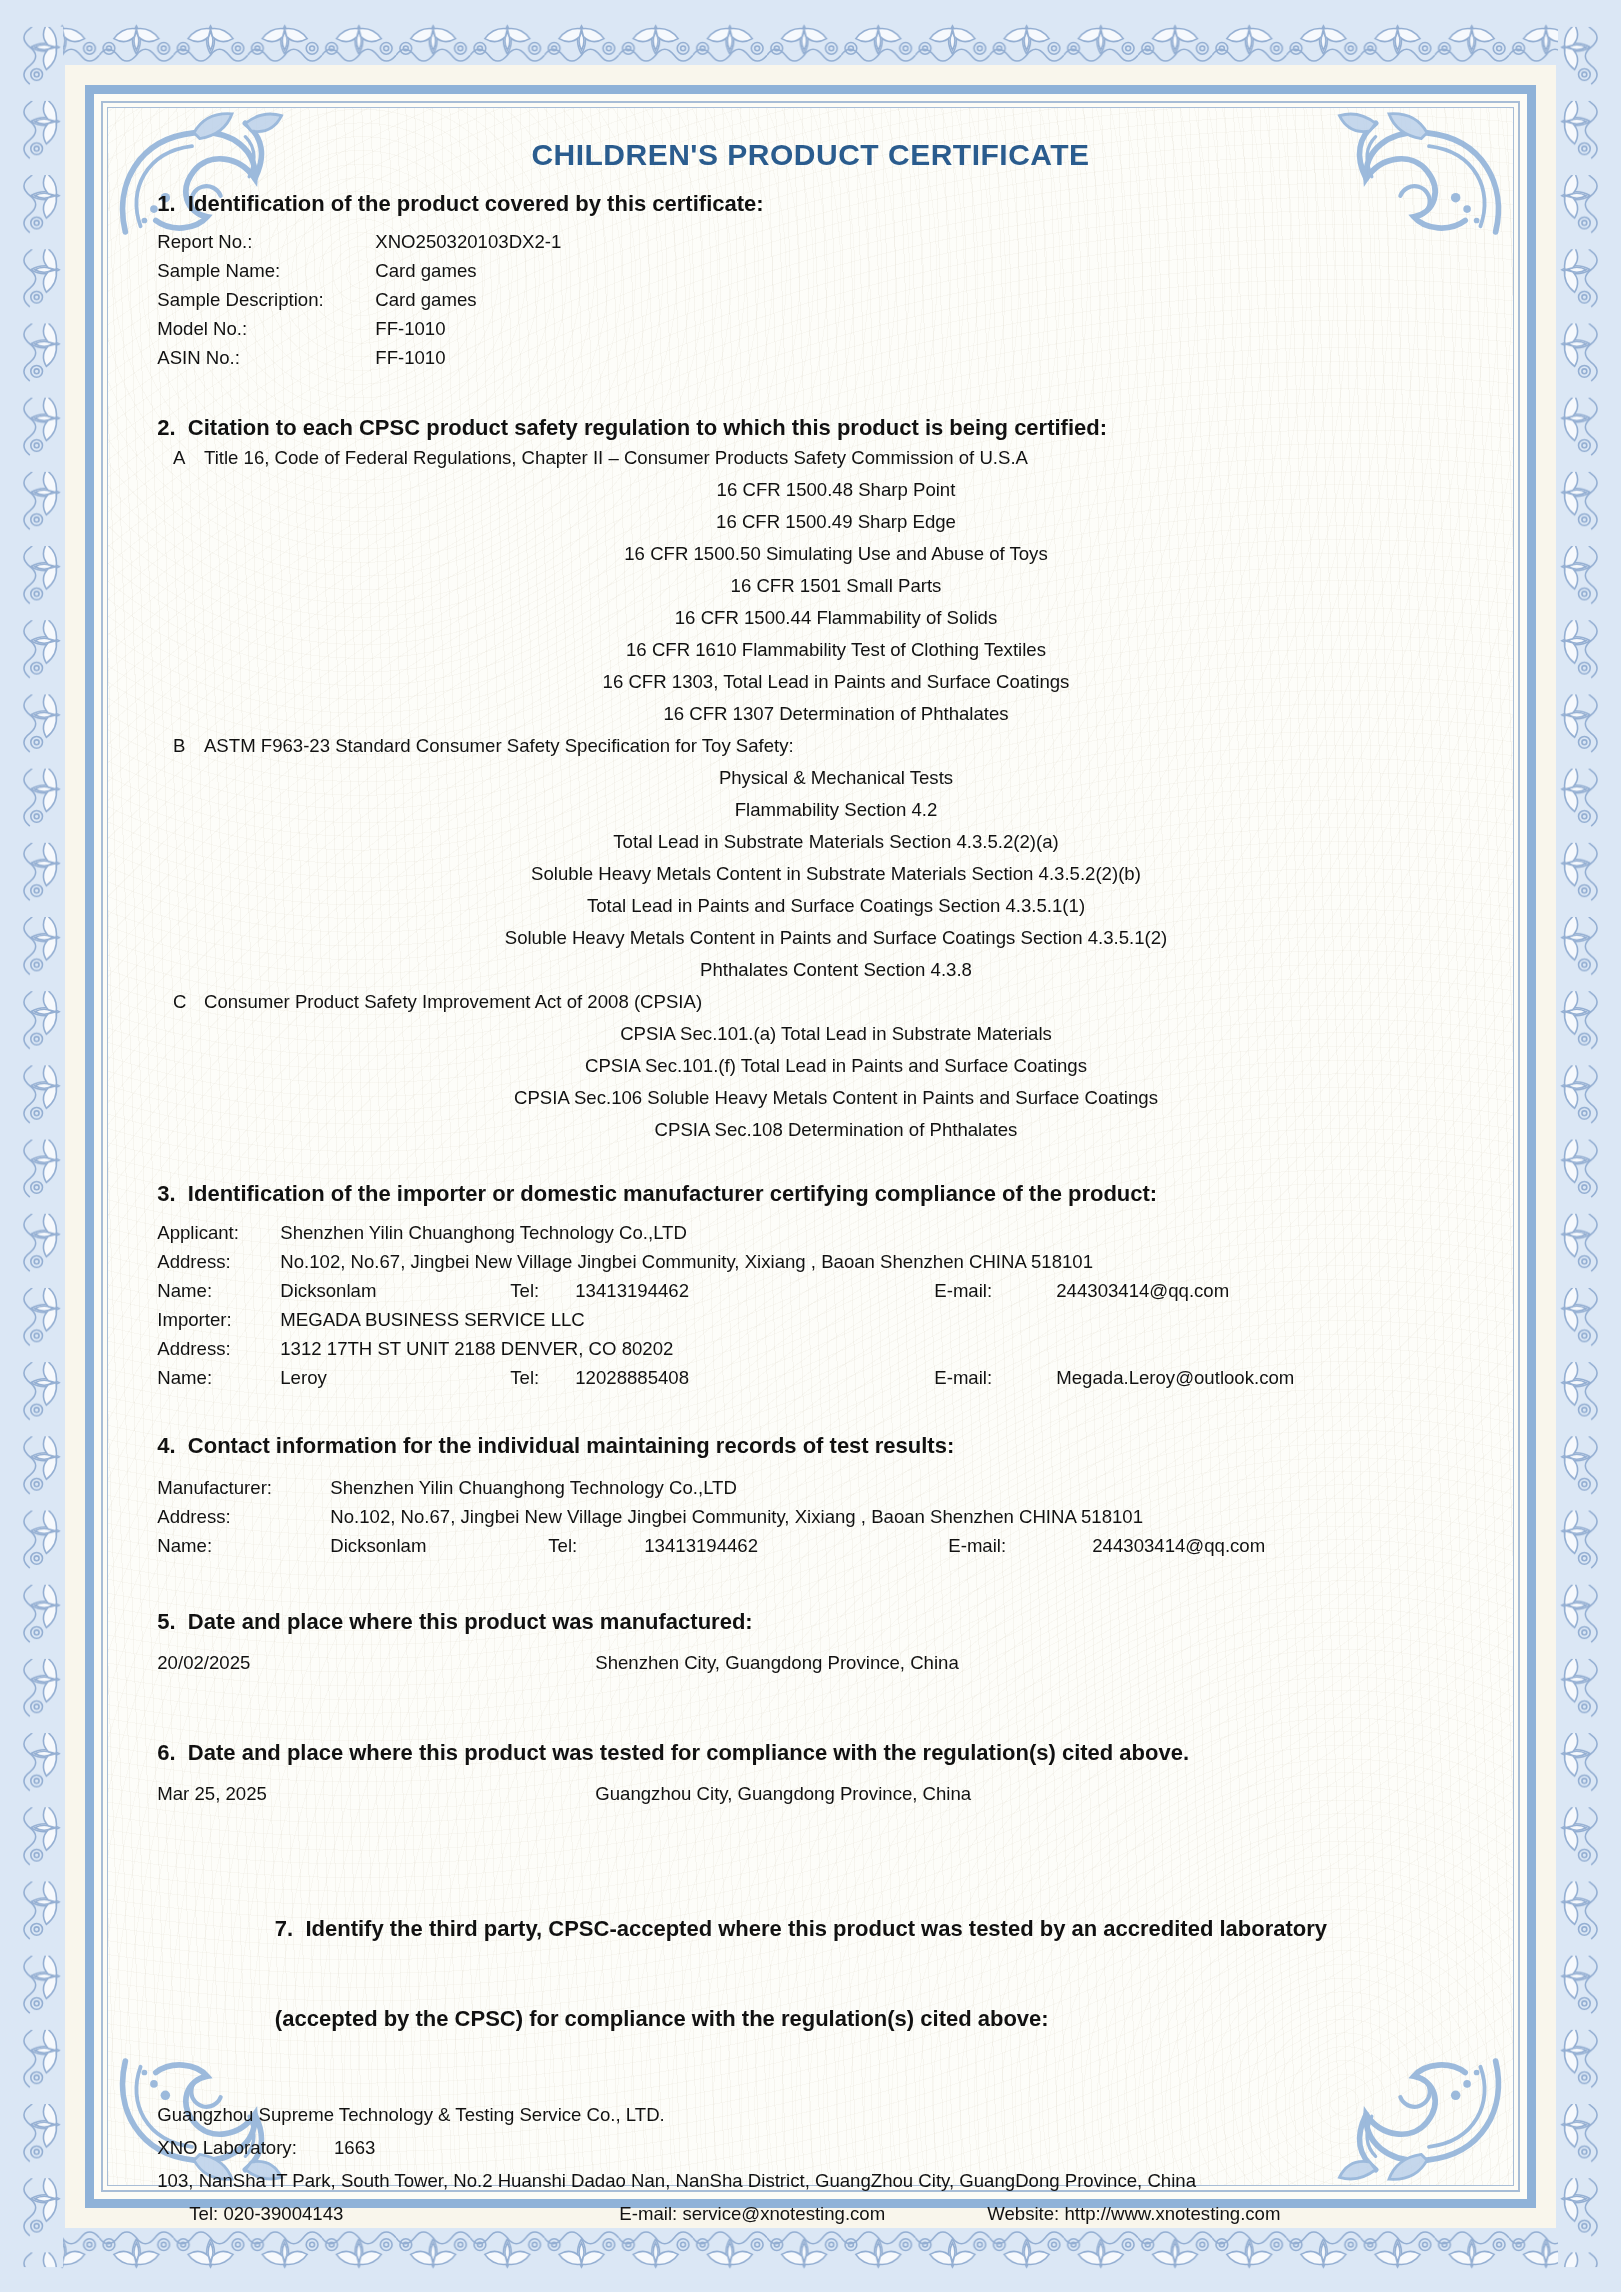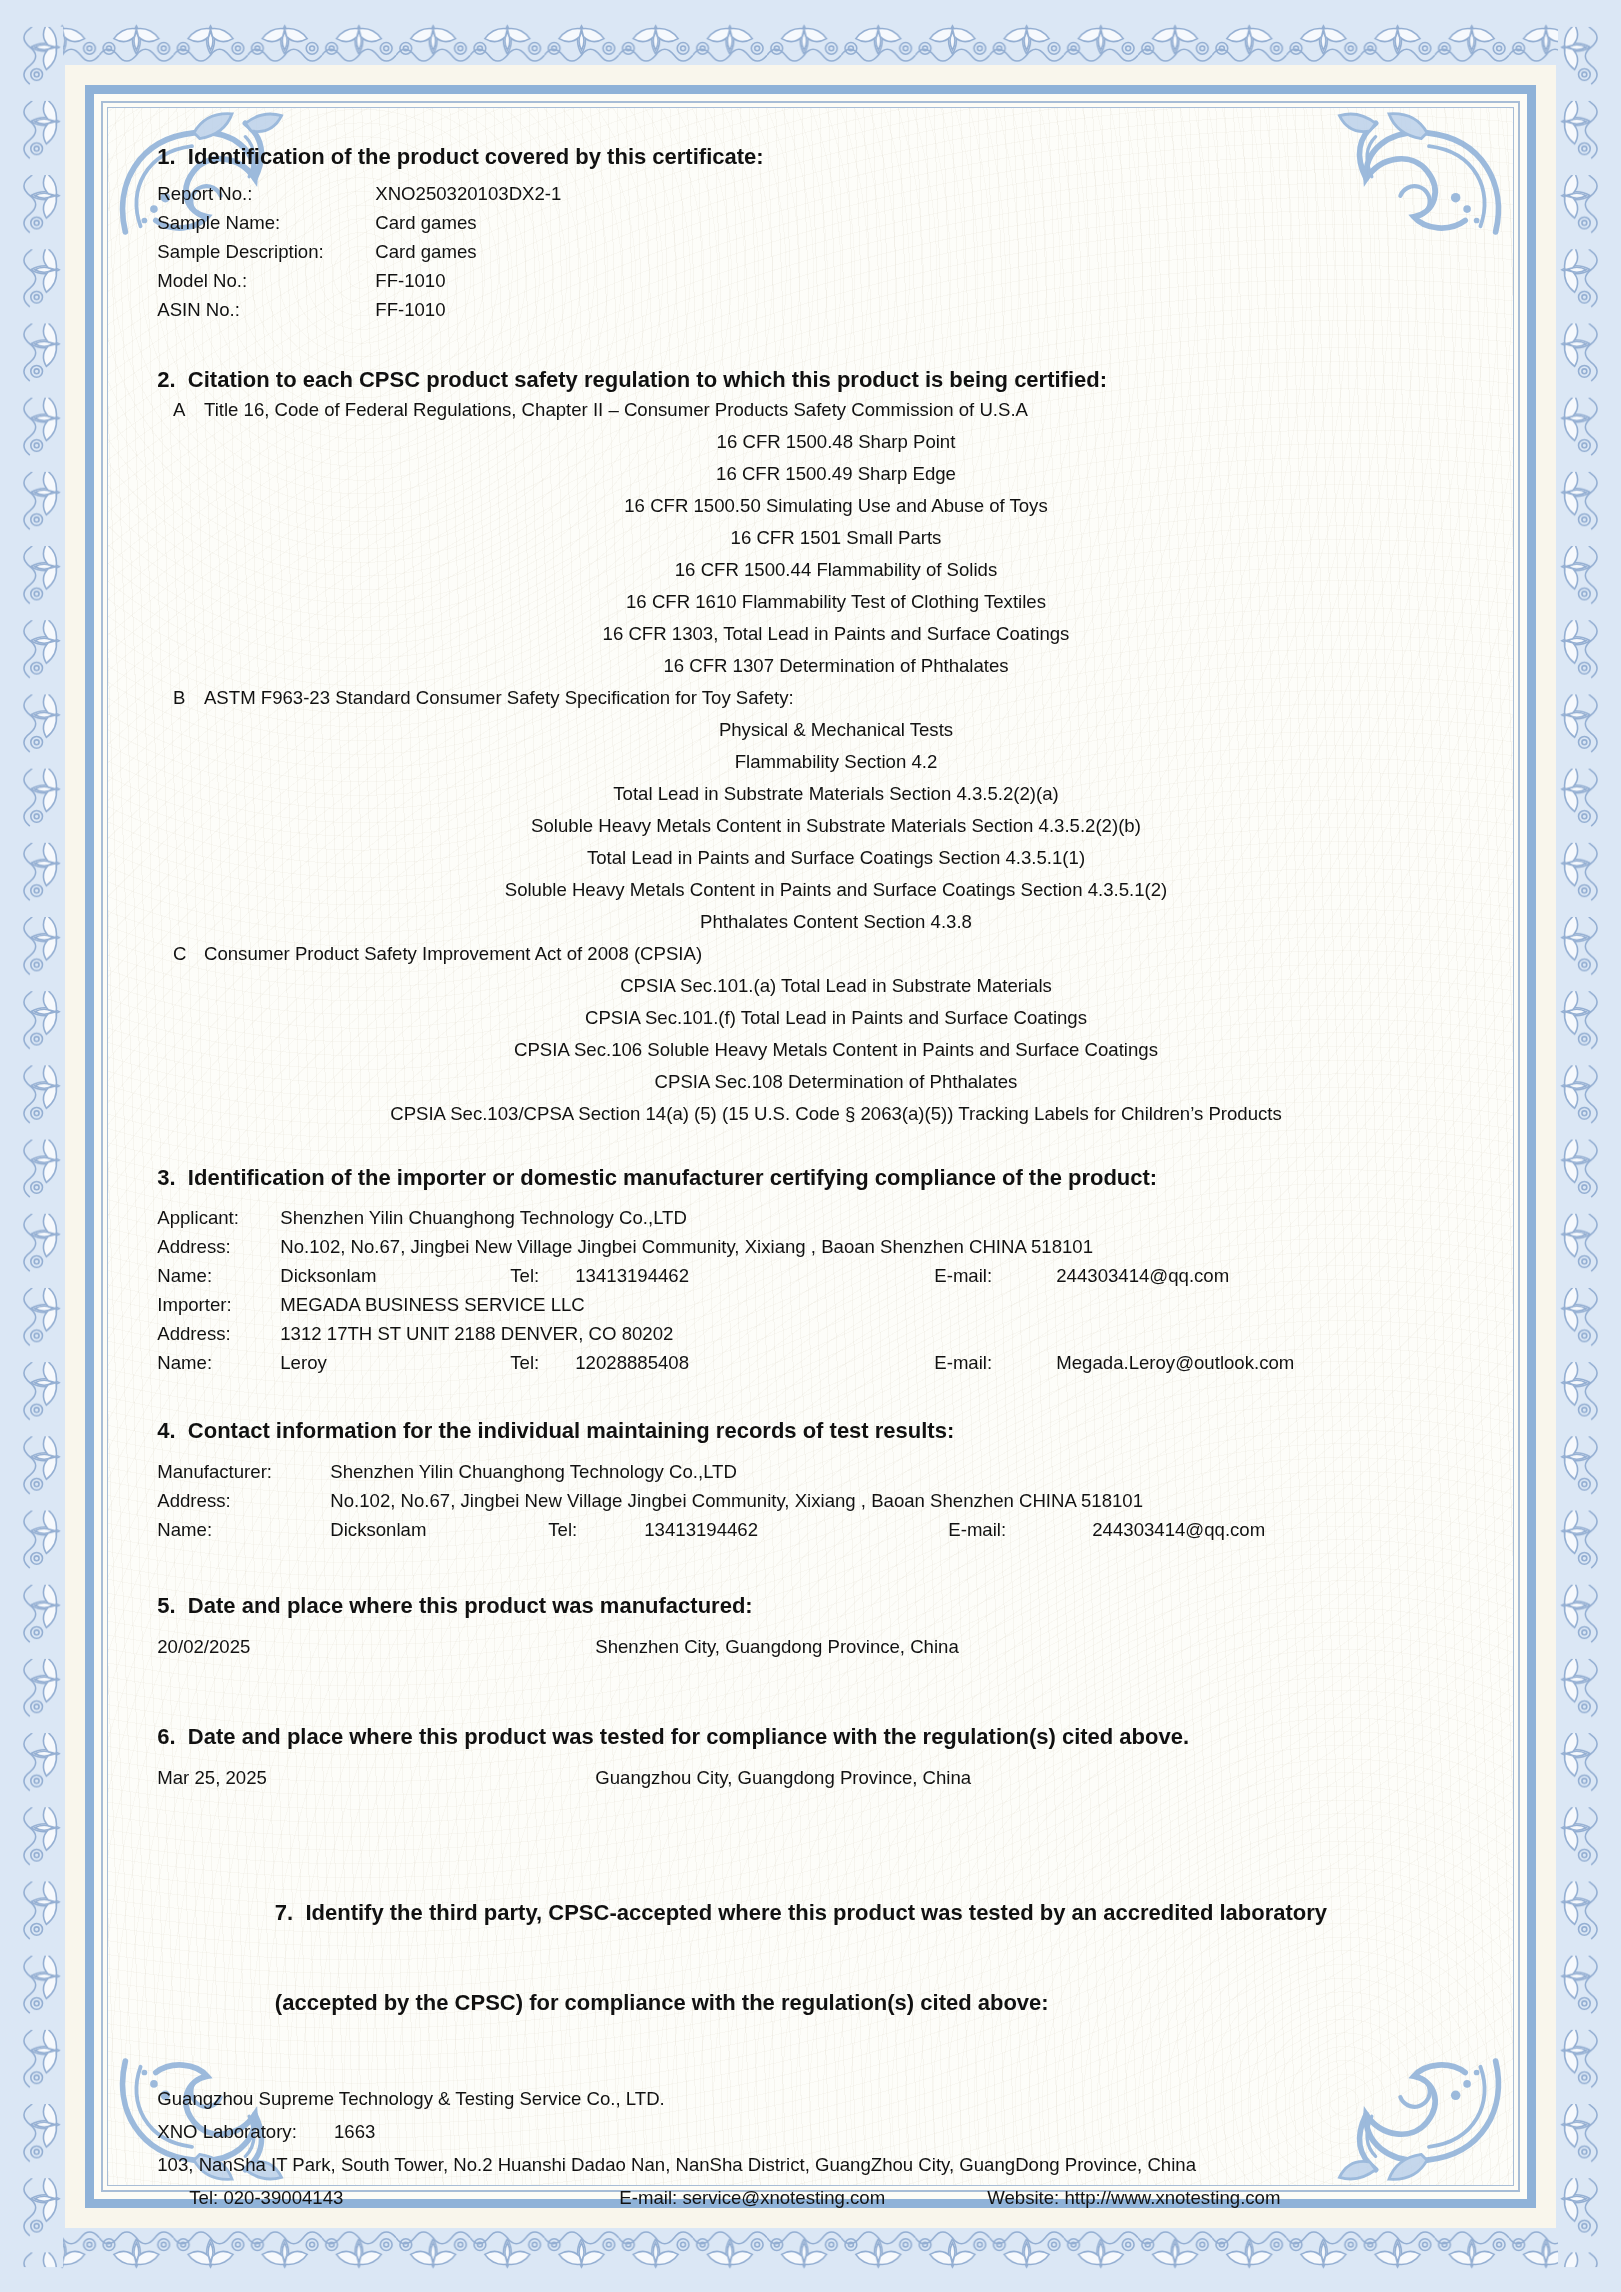--- a/index.html
+++ b/index.html
@@ -198,20 +198,21 @@
             </g>
             <g fill="#8cafd8">
               <circle cx="56" cy="92" r="5"></circle>
                 <circle cx="44" cy="104" r="4"></circle>
                 <circle cx="34" cy="116" r="3"></circle>
             </g>
           </svg>
 
           <div class="content">
 
+            <div class="title">CHILDREN'S PRODUCT CERTIFICATE</div>
 
             <div class="h h1">1.  Identification of the product covered by this certificate:</div>
             <div class="row">
               <span class="lab w222">Report No.:</span>
               <span class="val grow">XNO250320103DX2-1</span>
             </div>
             <div class="row">
               <span class="lab w222">Sample Name:</span>
               <span class="val grow">Card games</span>
             </div>
@@ -261,21 +262,20 @@
 
             <div>
               <div class="s2-head">
                 <span class="s2-letter">C</span>
                 <span class="s2-title">Consumer Product Safety Improvement Act of 2008 (CPSIA)</span>
               </div>
               <div class="s2-item">CPSIA Sec.101.(a) Total Lead in Substrate Materials</div>
               <div class="s2-item">CPSIA Sec.101.(f) Total Lead in Paints and Surface Coatings</div>
               <div class="s2-item">CPSIA Sec.106 Soluble Heavy Metals Content in Paints and Surface Coatings</div>
               <div class="s2-item">CPSIA Sec.108 Determination of Phthalates</div>
-              <div class="s2-item">CPSIA Sec.103/CPSA Section 14(a) (5) (15 U.S. Code § 2063(a)(5)) Tracking Labels for Children’s Products</div>
             </div>
 
             <div class="h h3">3.  Identification of the importer or domestic manufacturer certifying compliance of the product:</div>
             <div class="row">
               <span class="lab w125">Applicant:</span>
               <span class="val grow">Shenzhen Yilin Chuanghong Technology Co.,LTD</span>
             </div>
             <div class="row">
               <span class="lab w125">Address:</span>
               <span class="val grow">No.102, No.67, Jingbei New Village Jingbei Community, Xixiang , Baoan Shenzhen CHINA 518101</span>

